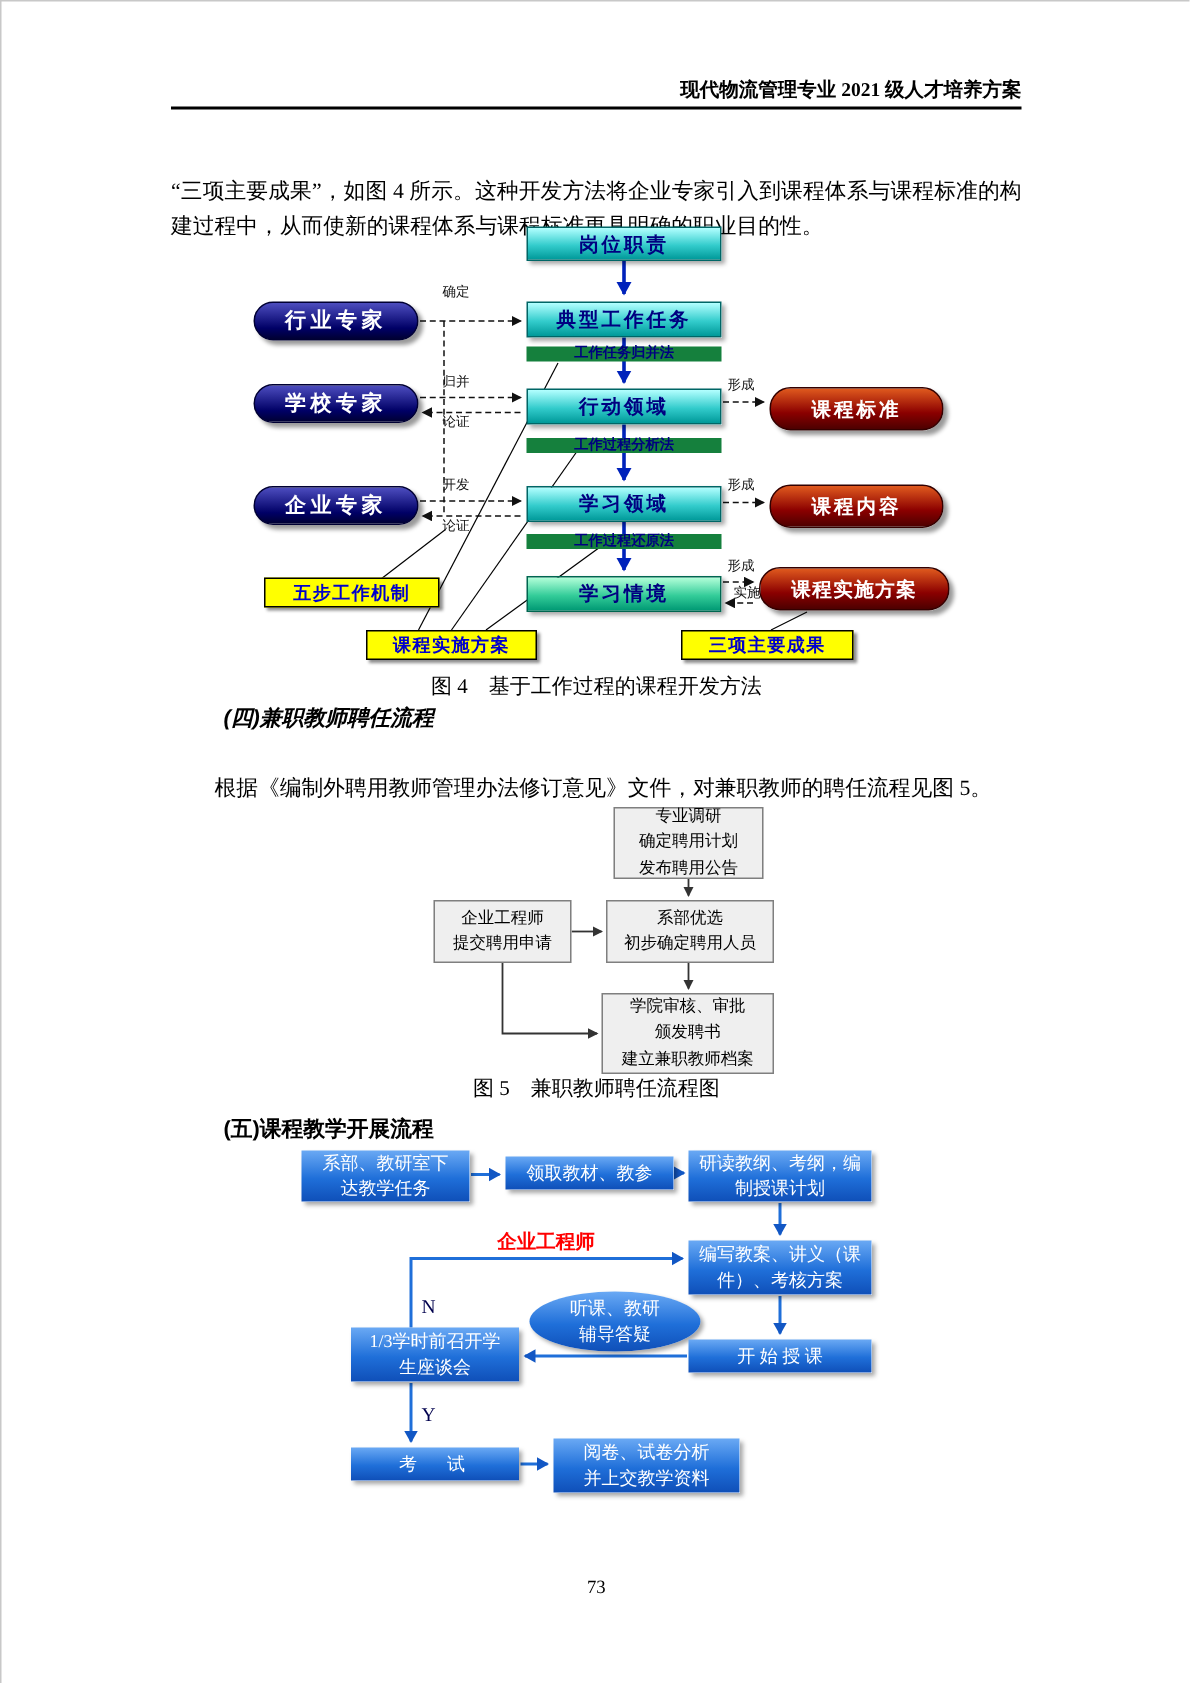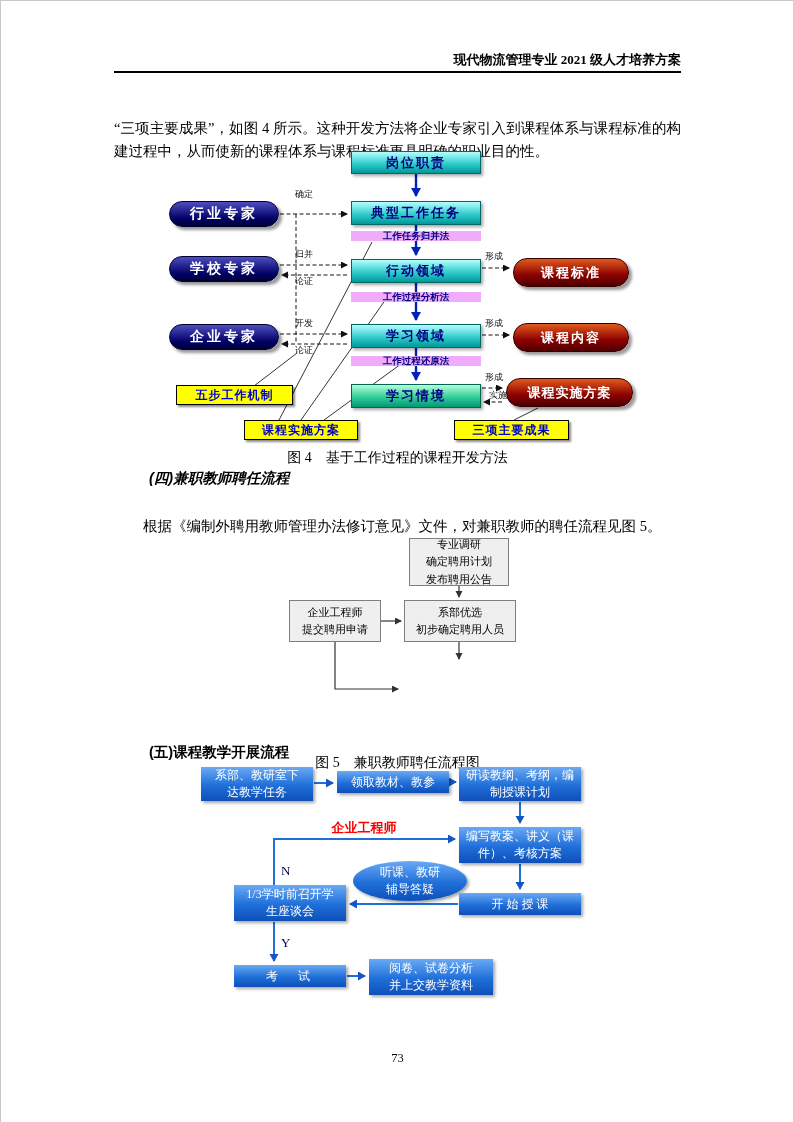--- a/index.html
+++ b/index.html
@@ -25,21 +25,21 @@
             letter-spacing:2px;box-shadow:2px 2px 3px rgba(0,0,0,0.35);}
   .box-navy{background:linear-gradient(180deg,#4d4dbf 0%,#000066 70%,#000033 100%);
             border:1px solid #000033;border-radius:13px;color:#ffffff;font-weight:bold;
             font-size:14px;letter-spacing:3px;box-shadow:3px 3px 3px rgba(0,0,0,0.4);}
   .box-red{background:linear-gradient(180deg,#e05a1e 0%,#8b0000 60%,#4d0000 100%);
             border:1px solid #330000;border-radius:14px;color:#ffffff;font-weight:bold;
             font-size:13px;letter-spacing:2px;box-shadow:3px 3px 3px rgba(0,0,0,0.4);}
   .box-yellow{background:#ffff00;border:1px solid #000;color:#0000cc;font-weight:bold;
             font-size:12px;letter-spacing:1px;box-shadow:2px 2px 2px rgba(0,0,0,0.45);}
   .lbl-method{position:absolute;color:#000080;font-weight:bold;font-size:9.5px;
-            text-align:center;background:#f0abfc;z-index:3;line-height:1.1;}
+            text-align:center;background:#15803d;z-index:3;line-height:1.1;}
   .lbl-tiny{position:absolute;color:#111;font-size:9px;text-align:center;line-height:1.1;}
   .figsvg{position:absolute;left:0;top:0;overflow:visible;}
 
   
   .box-gray{background:#efefef;border:1px solid #7f7f7f;color:#000;font-size:11px;line-height:1.55;}
 
   
   .box-blue{background:linear-gradient(180deg,#6aa9f4 0%,#1f6fd9 55%,#0f4fb8 100%);
             color:#ffffff;font-size:12px;line-height:1.4;box-shadow:2px 2px 3px rgba(0,0,0,0.35);}
   .ellipse-blue{background:linear-gradient(180deg,#6aa9f4 0%,#1f6fd9 55%,#0f4fb8 100%);
@@ -149,23 +149,26 @@
       </g>
     </svg>
 
     <div class="fbox box-gray" style="left:295px;top:5px;width:100px;height:48px;text-align:center;">专业调研
 确定聘用计划
 发布聘用公告</div>
     <div class="fbox box-gray" style="left:175px;top:67px;width:92px;height:42px;">企业工程师
 提交聘用申请</div>
     <div class="fbox box-gray" style="left:290px;top:67px;width:112px;height:42px;">系部优选
 初步确定聘用人员</div>
+    <div class="fbox box-gray" style="left:287px;top:129px;width:115px;height:54px;">学院审核、审批
+颁发聘书
+建立兼职教师档案</div>
   </div>
 
-  <div class="abs caption" style="left:113px;top:716px;width:567px;margin-top:37px;">图 5　兼职教师聘任流程图</div>
+  <div class="abs caption" style="left:113px;top:716px;width:567px;">图 5　兼职教师聘任流程图</div>
 
   <div class="abs heading" style="left:148px;top:742px;width:400px;">(五)课程教学开展流程</div>
 
   <div class="abs" style="left:113px;top:764px;width:600px;height:240px;">
     <svg class="figsvg" width="600" height="240">
       <defs>
         <marker id="f6b" markerUnits="userSpaceOnUse" markerWidth="10" markerHeight="10" refX="7" refY="4.5" orient="auto">
           <path d="M0,0 L8,4.5 L0,9 Z" fill="#1257c4"></path>
         </marker>
       </defs>

